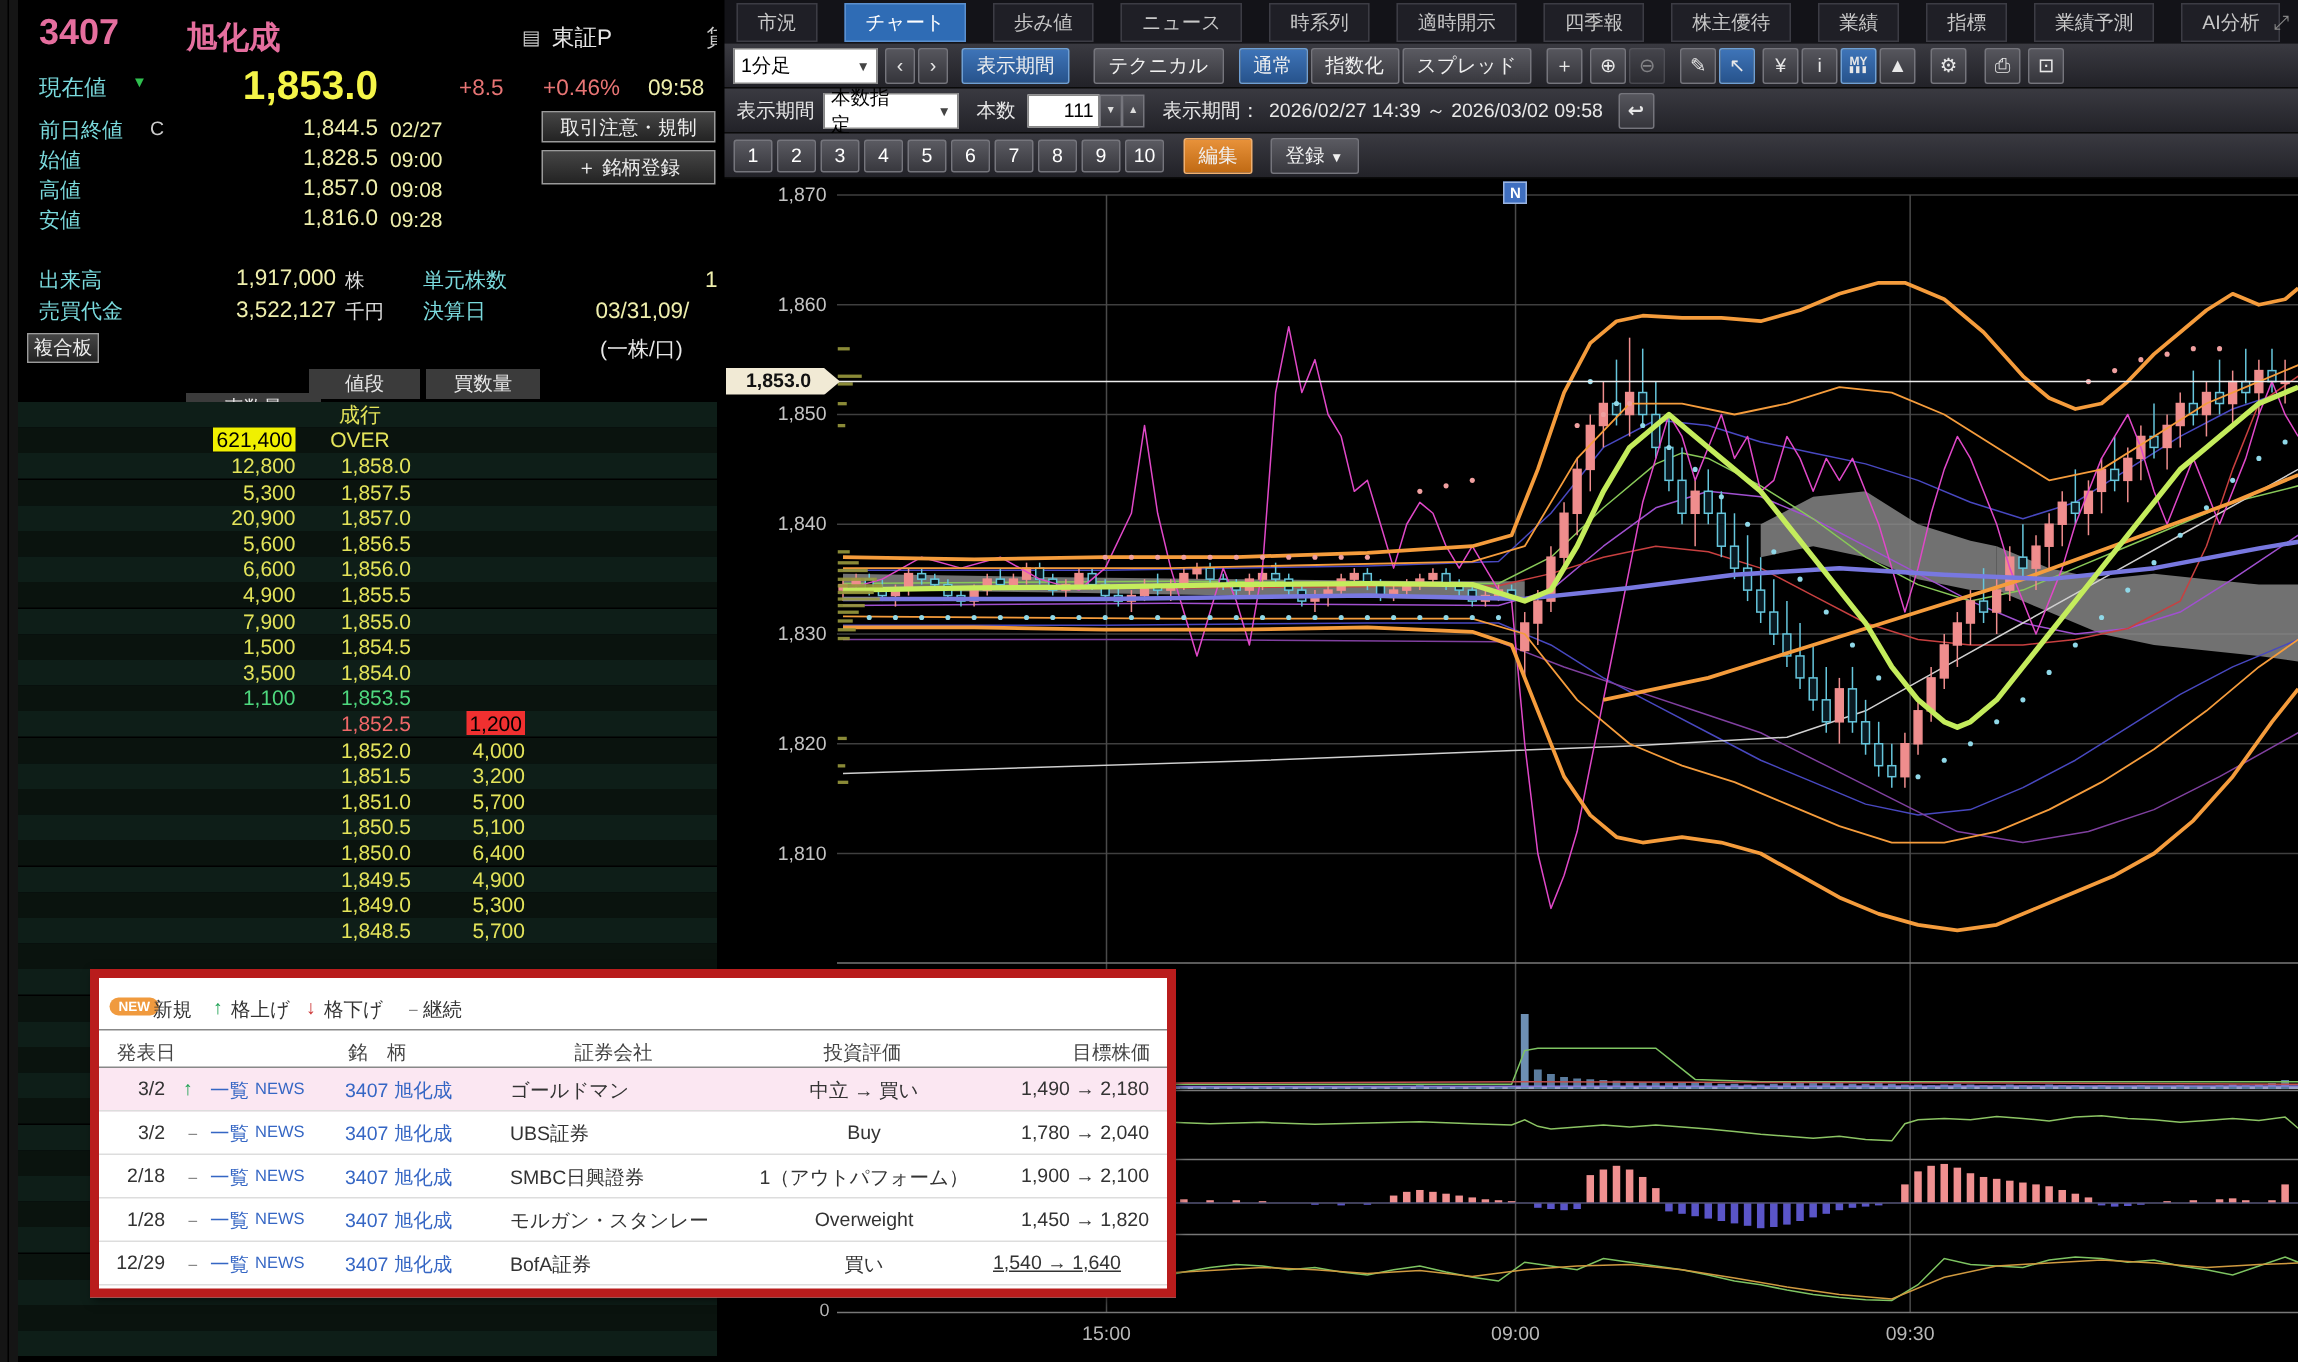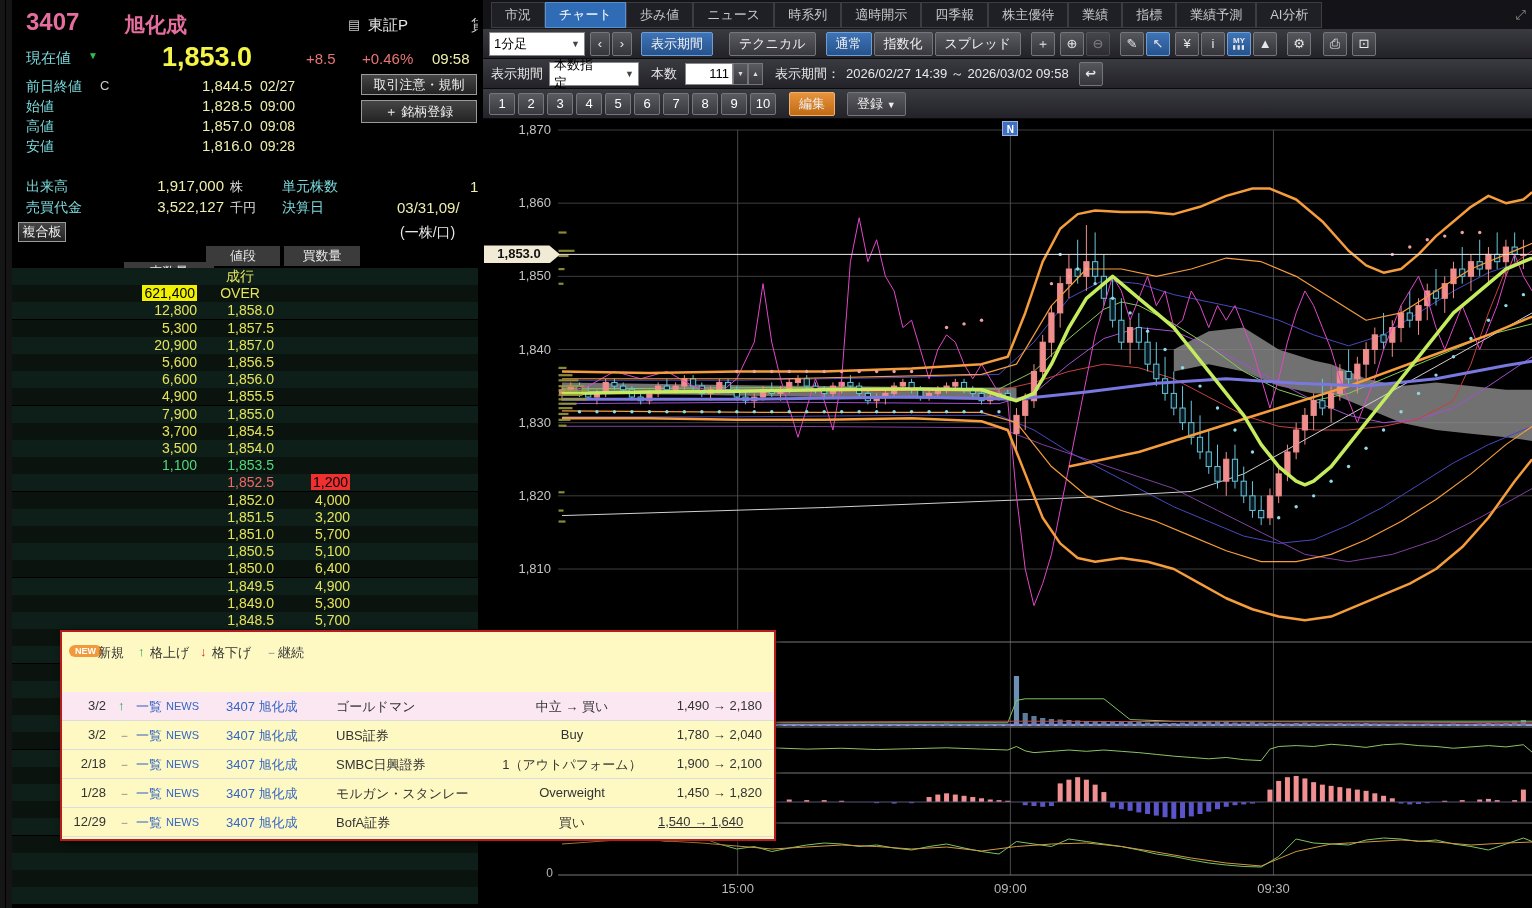--- a/index.html
+++ b/index.html
@@ -23,37 +23,37 @@
   .ob-even{background:#0e1e18;} .ob-odd{background:#0a130e;}
   .obq{position:absolute;left:92px;width:93px;text-align:right;color:#e4e45a;}
   .obp{position:absolute;left:194px;width:68px;text-align:right;color:#e4e45a;}
   .obb{position:absolute;left:266px;width:72px;text-align:right;color:#e4e45a;}
   .obp.center{text-align:center;}
   .best .obq,.best .obp{color:#4ed87e;}
   .toprow .obp{color:#f06868;}
   .hl-y{background:#f0f000;color:#000 !important;padding:0 2px;}
   .hl-r{background:#f03030;color:#000 !important;padding:0 2px;}
   
-  #ov{left:60px;top:630px;width:712px;height:207px;background:#fef9c3;border:2px solid #b91c1c;
+  #ov{left:60px;top:646px;width:712px;height:207px;background:#ffffff;border:6px solid #b91c1c;
       z-index:50;font-size:13px;color:#333;box-shadow:2px 2px 6px rgba(0,0,0,.5);}
   .newbadge{position:absolute;left:7px;top:13px;background:#f09a3e;color:#fff;font-size:9px;
             font-weight:bold;border-radius:8px;padding:1px 6px;}
   .ovhead{position:absolute;left:0;top:34px;width:712px;height:26px;border-top:1px solid #888;
           border-bottom:1px solid #888;box-sizing:border-box;color:#444;}
   .ovrow{position:absolute;left:0;width:712px;height:29px;border-bottom:1px solid #ddd;box-sizing:border-box;}
   .ovrow.hlrow{background:#fbe7f2;}
   .lnk{color:#3566c4;cursor:pointer;}
   .up-ar{color:#1fa254;font-weight:bold;} .dn-ar{color:#cc3333;font-weight:bold;} .cont{color:#888;}
   .cell{position:absolute;top:6px;}
   
   #rp{left:483px;top:0;width:1049px;height:908px;background:#000;}
   #tabbar{position:absolute;left:0;top:0;width:1049px;height:29px;background:#131318;
           display:flex;align-items:center;padding-left:8px;box-sizing:border-box;}
   .tab{background:#1f1f26;border:1px solid #3c3c44;color:#c8c8c8;font-size:13px;
-       padding:3px 13px;margin-right:0;cursor:pointer;white-space:nowrap;}
+       padding:3px 13px;margin-right:18px;cursor:pointer;white-space:nowrap;}
   .tab.active{background:#2f6cb5;border-color:#5b90cf;color:#fff;}
   .tbar{position:absolute;left:0;width:1049px;height:30px;background:linear-gradient(#3a3a41,#222228);
         border-bottom:1px solid #0a0a0a;display:flex;align-items:center;box-sizing:border-box;}
   .tbtn{background:linear-gradient(#5a5a61,#38383e);border:1px solid #75757c;color:#f0f0f0;
         font-size:13px;padding:2px 9px;border-radius:2px;cursor:pointer;white-space:nowrap;}
   .tbtn.blue{background:linear-gradient(#3e74b8,#27538c);border-color:#6e9fd4;}
   .tbtn.orange{background:linear-gradient(#e8923a,#c06a14);border-color:#f0b070;}
   .ibtn{width:22px;height:22px;background:linear-gradient(#56565d,#35353b);border:1px solid #75757c;
         border-radius:2px;color:#e8e8e8;font-size:13px;display:flex;align-items:center;
         justify-content:center;cursor:pointer;}
@@ -171,21 +171,21 @@
         </div>
         <div class="obrow ob-odd ask" style="top: 388.4px;">
           <span class="obq">4,900</span>
           <span class="obp">1,855.5</span>
         </div>
         <div class="obrow ob-even ask" style="top: 405.6px;">
           <span class="obq">7,900</span>
           <span class="obp">1,855.0</span>
         </div>
         <div class="obrow ob-odd ask" style="top: 422.8px;">
-          <span class="obq">3,700</span>
+          <span class="obq">1,500</span>
           <span class="obp">1,854.5</span>
         </div>
         <div class="obrow ob-even ask" style="top: 440px;">
           <span class="obq">3,500</span>
           <span class="obp">1,854.0</span>
         </div>
         <div class="obrow ob-odd ask best" style="top: 457.2px;">
           <span class="obq">1,100</span>
           <span class="obp">1,853.5</span>
         </div>
@@ -901,20 +901,27 @@
 
   <div class="abs" id="ov">
     <span class="newbadge">NEW</span>
     <span class="abs" style="left:36px;top:12px;">新規</span>
     <span class="abs up-ar" style="left:76px;top:12px;">↑</span>
     <span class="abs" style="left:88px;top:12px;">格上げ</span>
     <span class="abs dn-ar" style="left:138px;top:12px;">↓</span>
     <span class="abs" style="left:150px;top:12px;">格下げ</span>
     <span class="abs cont" style="left:203px;top:12px;">－</span>
     <span class="abs" style="left:216px;top:12px;">継続</span>
+    <div class="ovhead">
+      <span class="cell" style="left:12px;">発表日</span>
+      <span class="cell" style="left:166px;">銘　柄</span>
+      <span class="cell" style="left:317px;">証券会社</span>
+      <span class="cell" style="left:483px;">投資評価</span>
+      <span class="cell" style="left:649px;">目標株価</span>
+    </div>
     <div id="ovrows">
         <div class="ovrow hlrow" style="top: 60px;">
           <span class="cell" style="left: 8px; width: 36px; text-align: right;">3/2</span>
           <span class="cell up-ar" style="left: 56px;">↑</span>
           <span class="cell lnk" style="left: 74px;">一覧</span>
           <span class="cell lnk" style="left: 104px; font-size: 11px; top: 8px;">NEWS</span>
           <span class="cell lnk" style="left: 164px;">3407 旭化成</span>
           <span class="cell" style="left: 274px; color: rgb(51, 51, 51);">ゴールドマン</span>
           <span class="cell" style="left: 420px; width: 180px; text-align: center; color: rgb(51, 51, 51);">中立 → 買い</span>
           <span class="cell" style="left: 596px; width: 104px; text-align: right; color: rgb(51, 51, 51);">1,490 → 2,180</span>

